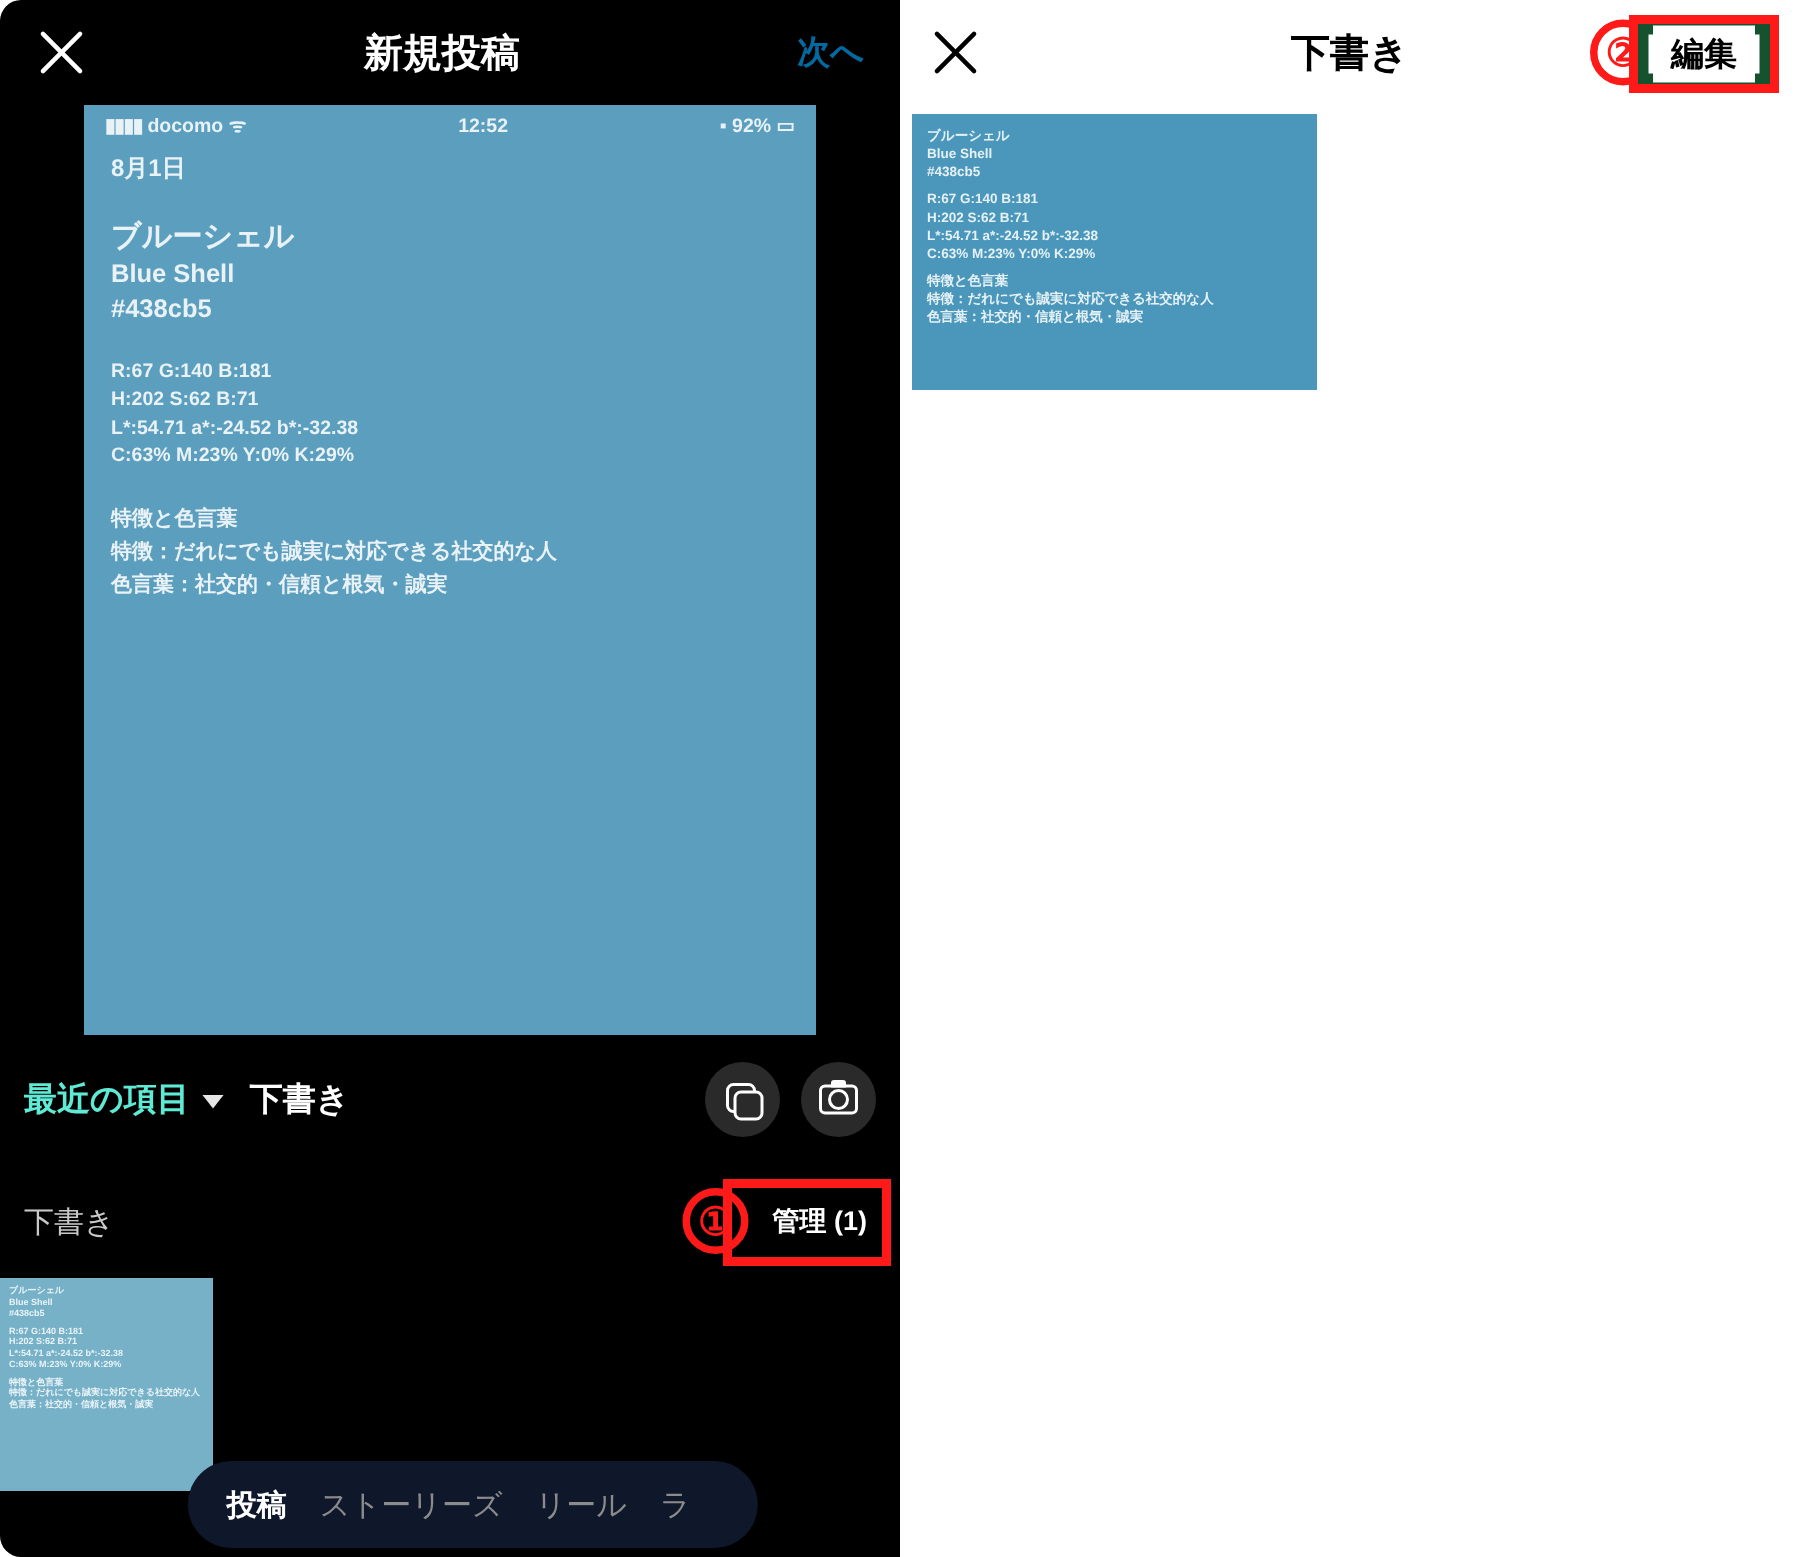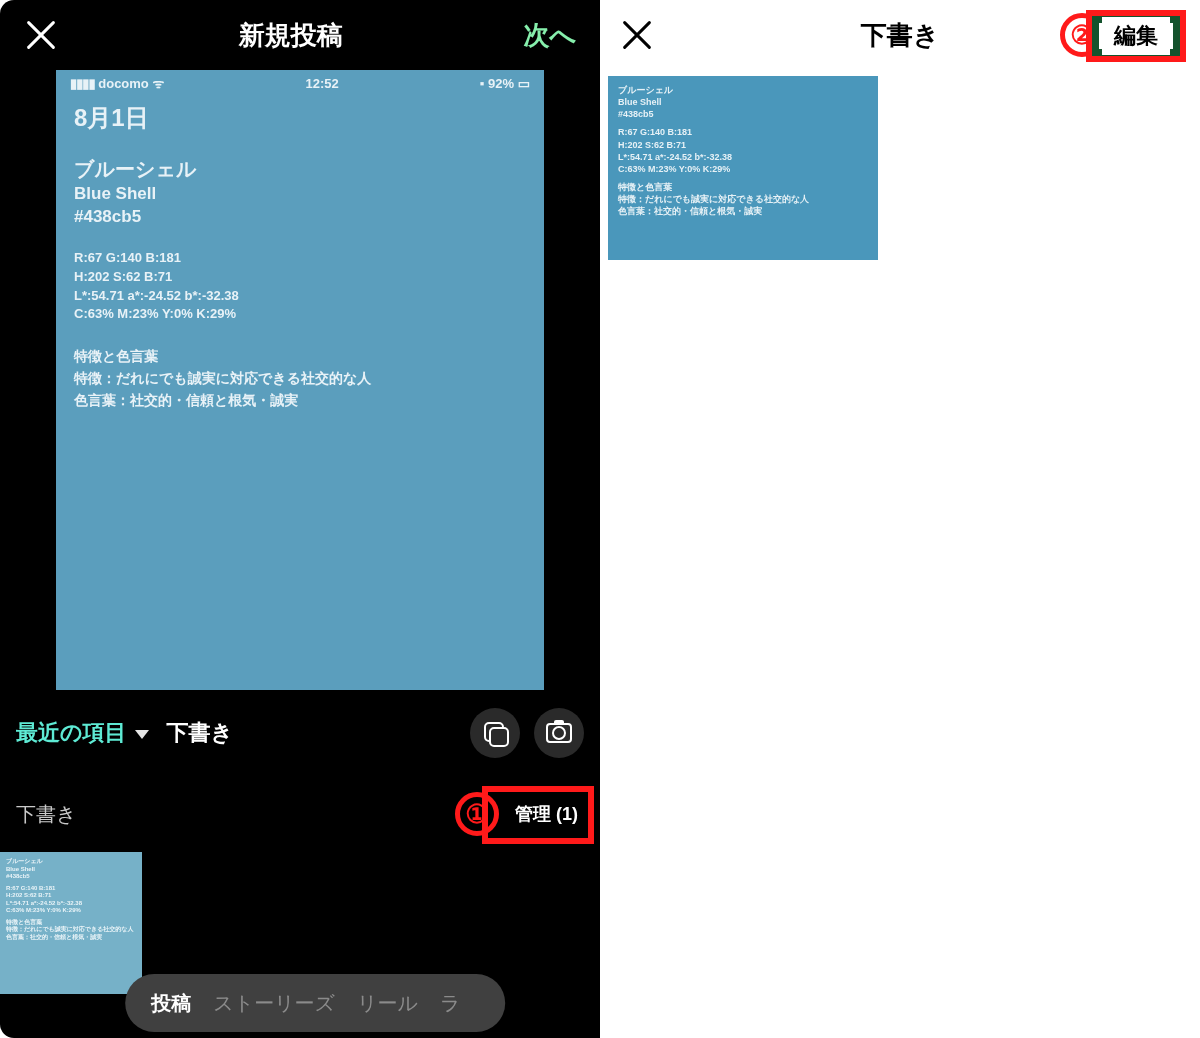--- a/index.html
+++ b/index.html
@@ -30,38 +30,38 @@
     content: "";
     position: absolute;
     left: 50%; top: 50%;
     width: 38px; height: 3px;
     background: currentColor;
     border-radius: 2px;
   }
   .x-icon::before { transform: translate(-50%,-50%) rotate(45deg); }
   .x-icon::after  { transform: translate(-50%,-50%) rotate(-45deg); }
   .left-title { font-size: 26px; font-weight: 700; color:#fff;text-align:center; }
-  .next-link  { font-size: 26px; font-weight: 700; color:#86efac; cursor:pointer; }
+  .next-link  { font-size: 22px; font-weight: 700; color:#0369a1; cursor:pointer; }
 
   
   .preview-wrap { padding: 0 56px; border-radius: 11px; }
   .preview {
     width: 488px; height: 620px;
     background: #5b9ebd;
     color: #e8f2f7;
     position: relative;
     padding: 26px 18px 12px 18px;
     font-family: "Hiragino Sans", sans-serif;
   }
   .prev-status {
     position: absolute; top: 0; left: 0; right: 0;
     height: 26px; display:flex; align-items:center; justify-content:space-between;
     padding: 0 14px; font-size: 13px; font-weight:600;
   }
-  .prev-date { font-size: 24px; font-weight:700; margin-top:6px; }
+  .prev-date { font-size: 16px; font-weight:700; margin-top:6px; }
   .prev-block { margin-top: 22px; font-size: 15px; line-height: 1.35; font-weight:600;}
   .prev-block .jp { font-size: 20px; }
   .prev-block .en { font-size: 17px; }
   .prev-block .hex{ font-size: 17px; }
   .prev-small { margin-top: 20px; font-size: 13px; line-height:1.45; font-weight:600;}
   .prev-feat  { margin-top: 22px; font-size: 14px; line-height:1.55; font-weight:600;}
 
   
   .source-row {
     display:flex; align-items:center; justify-content:space-between;
@@ -114,21 +114,21 @@
   .thumb{
     margin: 6px 0 0 0;
     width:142px;height:142px;background:#76b1c8;
     padding:6px 6px;color:#eaf4f8;font-size:6px;line-height:1.25;font-weight:600;
   }
   .thumb .ln{display:block;white-space:nowrap;}
 
   
   .pill{
     position:absolute;left:50%;bottom:6px;transform:translateX(-46%);
-    width:380px;height:58px;border-radius:30px;background:#404040;
+    width:380px;height:58px;border-radius:30px;background:#0f172a;
     display:flex;align-items:center;gap:22px;padding:0 26px;
     font-size:20px;
   }
   .pill .active{color:#fff;font-weight:800;}
   .pill .dim{color:#8b8b8b;}
 
   
   .right-header{
     height:70px;display:flex;align-items:center;justify-content:space-between;
     padding:0 20px;

